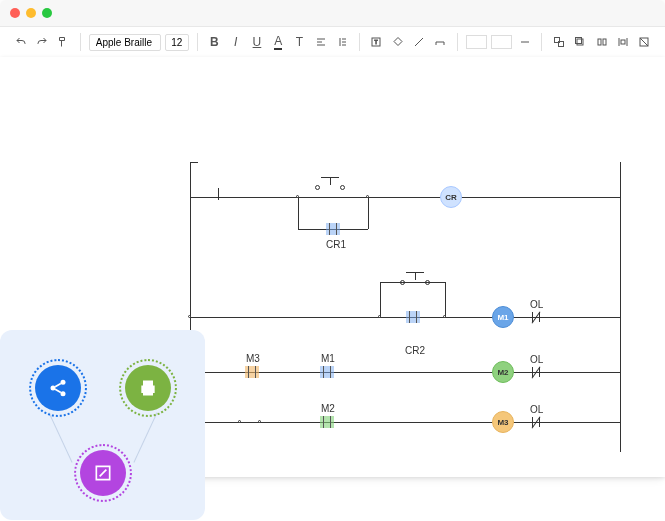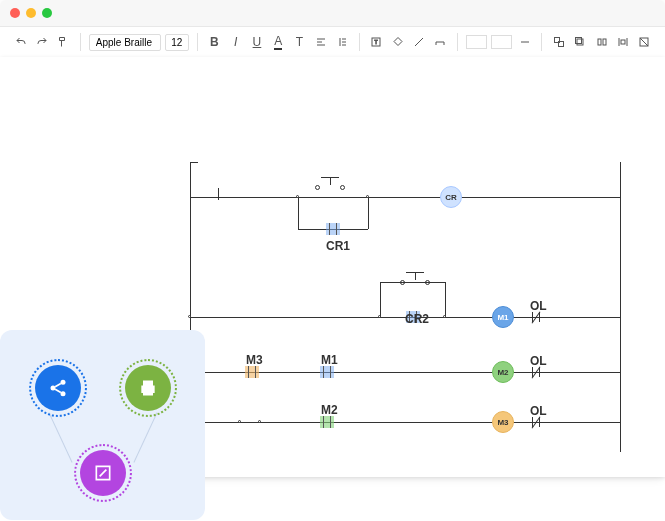--- a/index.html
+++ b/index.html
@@ -38,21 +38,21 @@
 .node-green { background: #8fd17f; border: 1px solid #6fbd5c; }
 .node-orange { background: #f5c77a; border: 1px solid #e8b45e; }
 .contact { width: 14px; height: 12px; position: absolute; }
 .contact::before, .contact::after { content: ''; position: absolute; width: 1px; height: 12px; background: #555; top: 0; }
 .contact::before { left: 3px; }
 .contact::after { right: 3px; }
 .contact.hl-blue { background: rgba(120,170,240,0.5); }
 .contact.hl-orange { background: rgba(240,180,100,0.6); }
 .contact.hl-green { background: rgba(130,210,120,0.6); }
 
-.lbl { position: absolute; font-size: 12px; color: #333; font-weight: bold; }
+.lbl { position: absolute; font-size: 10px; color: #333; }
 
 .share-panel { position: absolute; left: 0; top: 330px; width: 205px; height: 190px; background: #e8f0fc; border-radius: 12px; }
 .share-circle { position: absolute; width: 46px; height: 46px; border-radius: 50%; display: flex; align-items: center; justify-content: center; }
 .ring { position: absolute; width: 58px; height: 58px; border-radius: 50%; border: 2px dotted; }
 .sc-blue { background: #1a73e8; left: 35px; top: 35px; }
 .ring-blue { border-color: #1a73e8; left: 29px; top: 29px; }
 .sc-green { background: #7cb342; left: 125px; top: 35px; }
 .ring-green { border-color: #7cb342; left: 119px; top: 29px; }
 .sc-purple { background: #b345e0; left: 80px; top: 120px; }
 .ring-purple { border-color: #b345e0; left: 74px; top: 114px; }
@@ -236,21 +236,21 @@
       <div class="rung" style="left:130px; top:240px; width:430px;"></div>
       <div class="pb" style="left:340px; top:195px;">
           <div class="bar"></div>
           <div class="stem"></div>
           <div class="gap"></div>
         </div>
       <div class="rung" style="left:320px; top:205px; width:1px; height:35px;"></div>
       <div class="rung" style="left:385px; top:205px; width:1px; height:35px;"></div>
       <div class="rung" style="left:320px; top:205px; width:65px;"></div>
       <div class="contact hl-blue" style="left:346px; top:234px;"></div>
-      <div class="lbl" style="left:345px; top:235px;">CR2</div>
+      <div class="lbl" style="left:345px; top:268px;">CR2</div>
       <div class="node node-blue" style="left:432px; top:229px;">
           <span>M1</span>
         </div>
       <div class="olcontact" style="left:470px; top:235px;">
           <div class="slash"></div>
         </div>
       <div class="lbl" style="left:470px; top:222px;">OL</div>
       <div class="dot" style="left:128px; top:238px;"></div>
       <div class="dot" style="left:318px; top:238px;"></div>
       <div class="dot" style="left:383px; top:238px;"></div>

